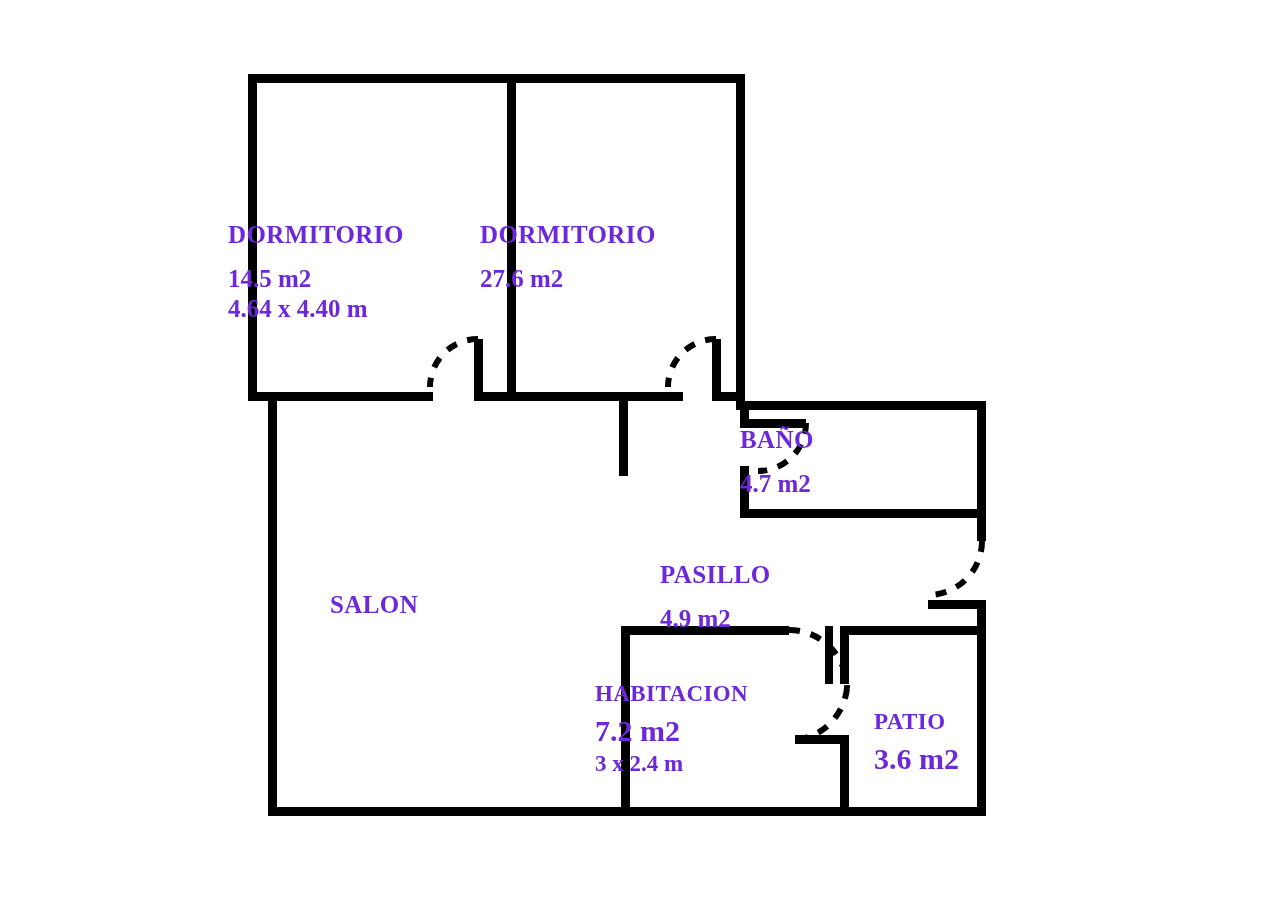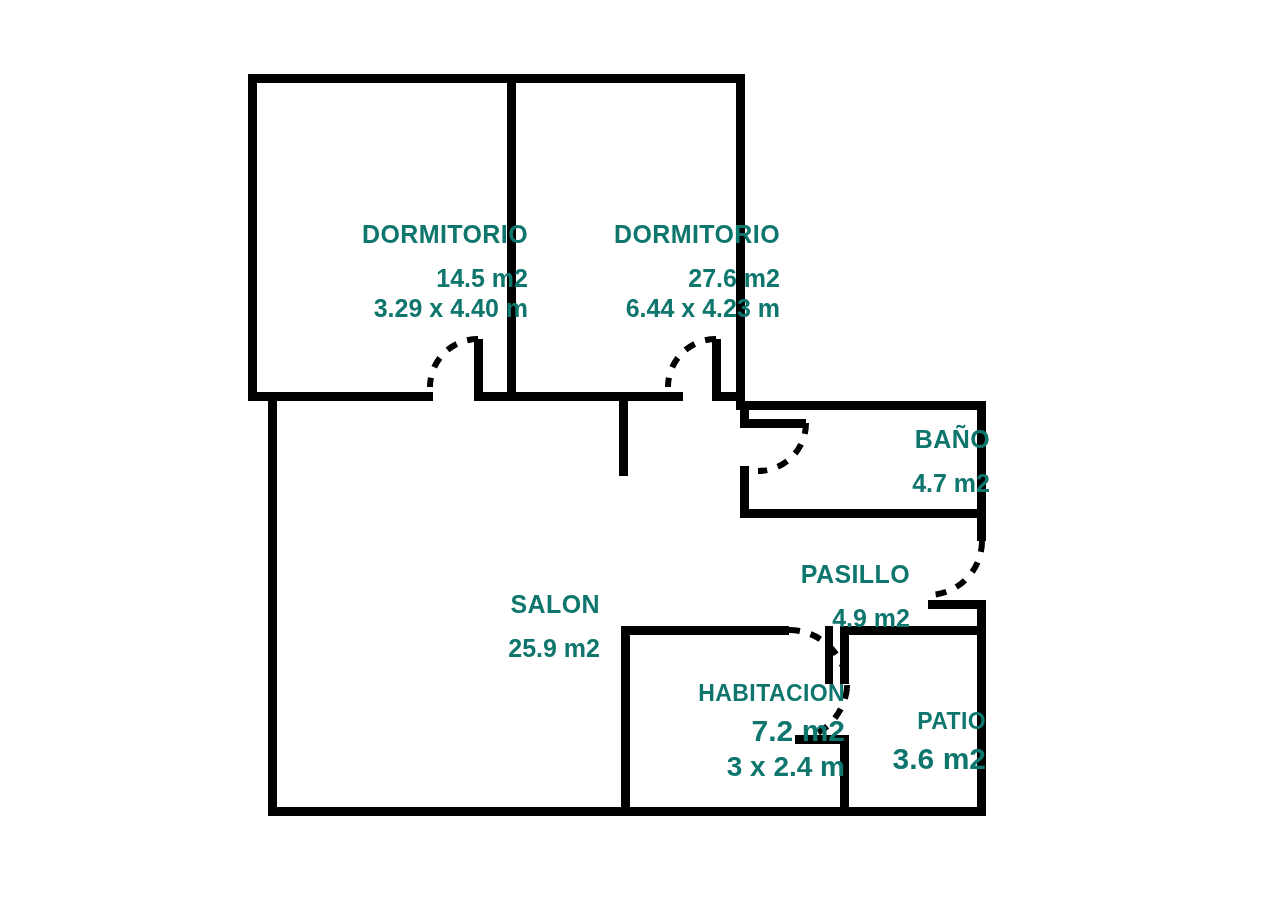--- a/index.html
+++ b/index.html
@@ -23,23 +23,23 @@
   svg#plan-svg {
     position: absolute;
     left: 0;
     top: 0;
     width: 1280px;
     height: 905px;
     display: block;
   }
   .room-label {
     position: absolute;
-    text-align: right;
-    color: #0f766e;
-    font-family: Liberation Sans, sans-serif;
+    text-align: left;
+    color: #6d28d9;
+    font-family: Liberation Serif, serif;
     font-weight: bold;
     line-height: 1.18;
     white-space: nowrap;
     -webkit-font-smoothing: antialiased;
   }
   .room-label .lbl-name {
     display: block;
     font-size: 25px;
     letter-spacing: 0.4px;
   }
@@ -48,21 +48,21 @@
     font-size: 25px;
     margin-top: 14px;
   }
   .room-label .lbl-dims {
     display: block;
     font-size: 25px;
     margin-top: 1px;
   }
   .room-label.compact .lbl-name { font-size: 23px; }
   .room-label.compact .lbl-area { font-size: 30px; margin-top: 6px; }
-  .room-label.compact .lbl-dims { font-size: 28px; }
+  .room-label.compact .lbl-dims { font-size: 23px; }
 </style>
 </head>
 <body>
 
 <div id="floorplan-root">
 
   <svg id="plan-svg" viewBox="0 0 1280 905">
 
     <g fill="#000000" stroke="none" shape-rendering="crispEdges">
 
@@ -131,48 +131,46 @@
       <path d="M 982 541 A 54 54 0 0 1 928 595"></path>
       <path d="M 789 630 A 58 58 0 0 1 847 688"></path>
       <path d="M 847 688 A 58 58 0 0 1 795 740"></path>
     </g>
 
   </svg>
 
   <div class="room-label" id="label-dormitorio-1" style="left:228px; top:220px; width:300px;">
     <span class="lbl-name">DORMITORIO</span>
     <span class="lbl-area">14.5 m2</span>
-    <span class="lbl-dims">3.29 x 4.40 m</span>
+    <span class="lbl-dims">4.64 x 4.40 m</span>
   </div>
 
   <div class="room-label" id="label-dormitorio-2" style="left:480px; top:220px; width:300px;">
     <span class="lbl-name">DORMITORIO</span>
     <span class="lbl-area">27.6 m2</span>
-    <span class="lbl-dims">6.44 x 4.23 m</span>
   </div>
 
   <div class="room-label" id="label-bano" style="left:740px; top:425px; width:250px;">
     <span class="lbl-name">BAÑO</span>
     <span class="lbl-area">4.7 m2</span>
   </div>
 
   <div class="room-label" id="label-pasillo" style="left:660px; top:560px; width:250px;">
     <span class="lbl-name">PASILLO</span>
     <span class="lbl-area">4.9 m2</span>
   </div>
 
   <div class="room-label" id="label-salon" style="left:330px; top:590px; width:270px;">
     <span class="lbl-name">SALON</span>
-    <span class="lbl-area">25.9 m2</span>
   </div>
 
   <div class="room-label compact" id="label-habitacion" style="left:595px; top:680px; width:250px;">
     <span class="lbl-name">HABITACION</span>
     <span class="lbl-area">7.2 m2</span>
     <span class="lbl-dims">3 x 2.4 m</span>
   </div>
 
-  <div class="room-label compact" id="label-patio" style="left:841px; top:708px; width:145px;">
+  <div class="room-label compact" id="label-patio" style="left:874px; top:708px; width:145px;">
     <span class="lbl-name">PATIO</span>
     <span class="lbl-area">3.6 m2</span>
   </div>
 
 </div>
 
 </body></html>

